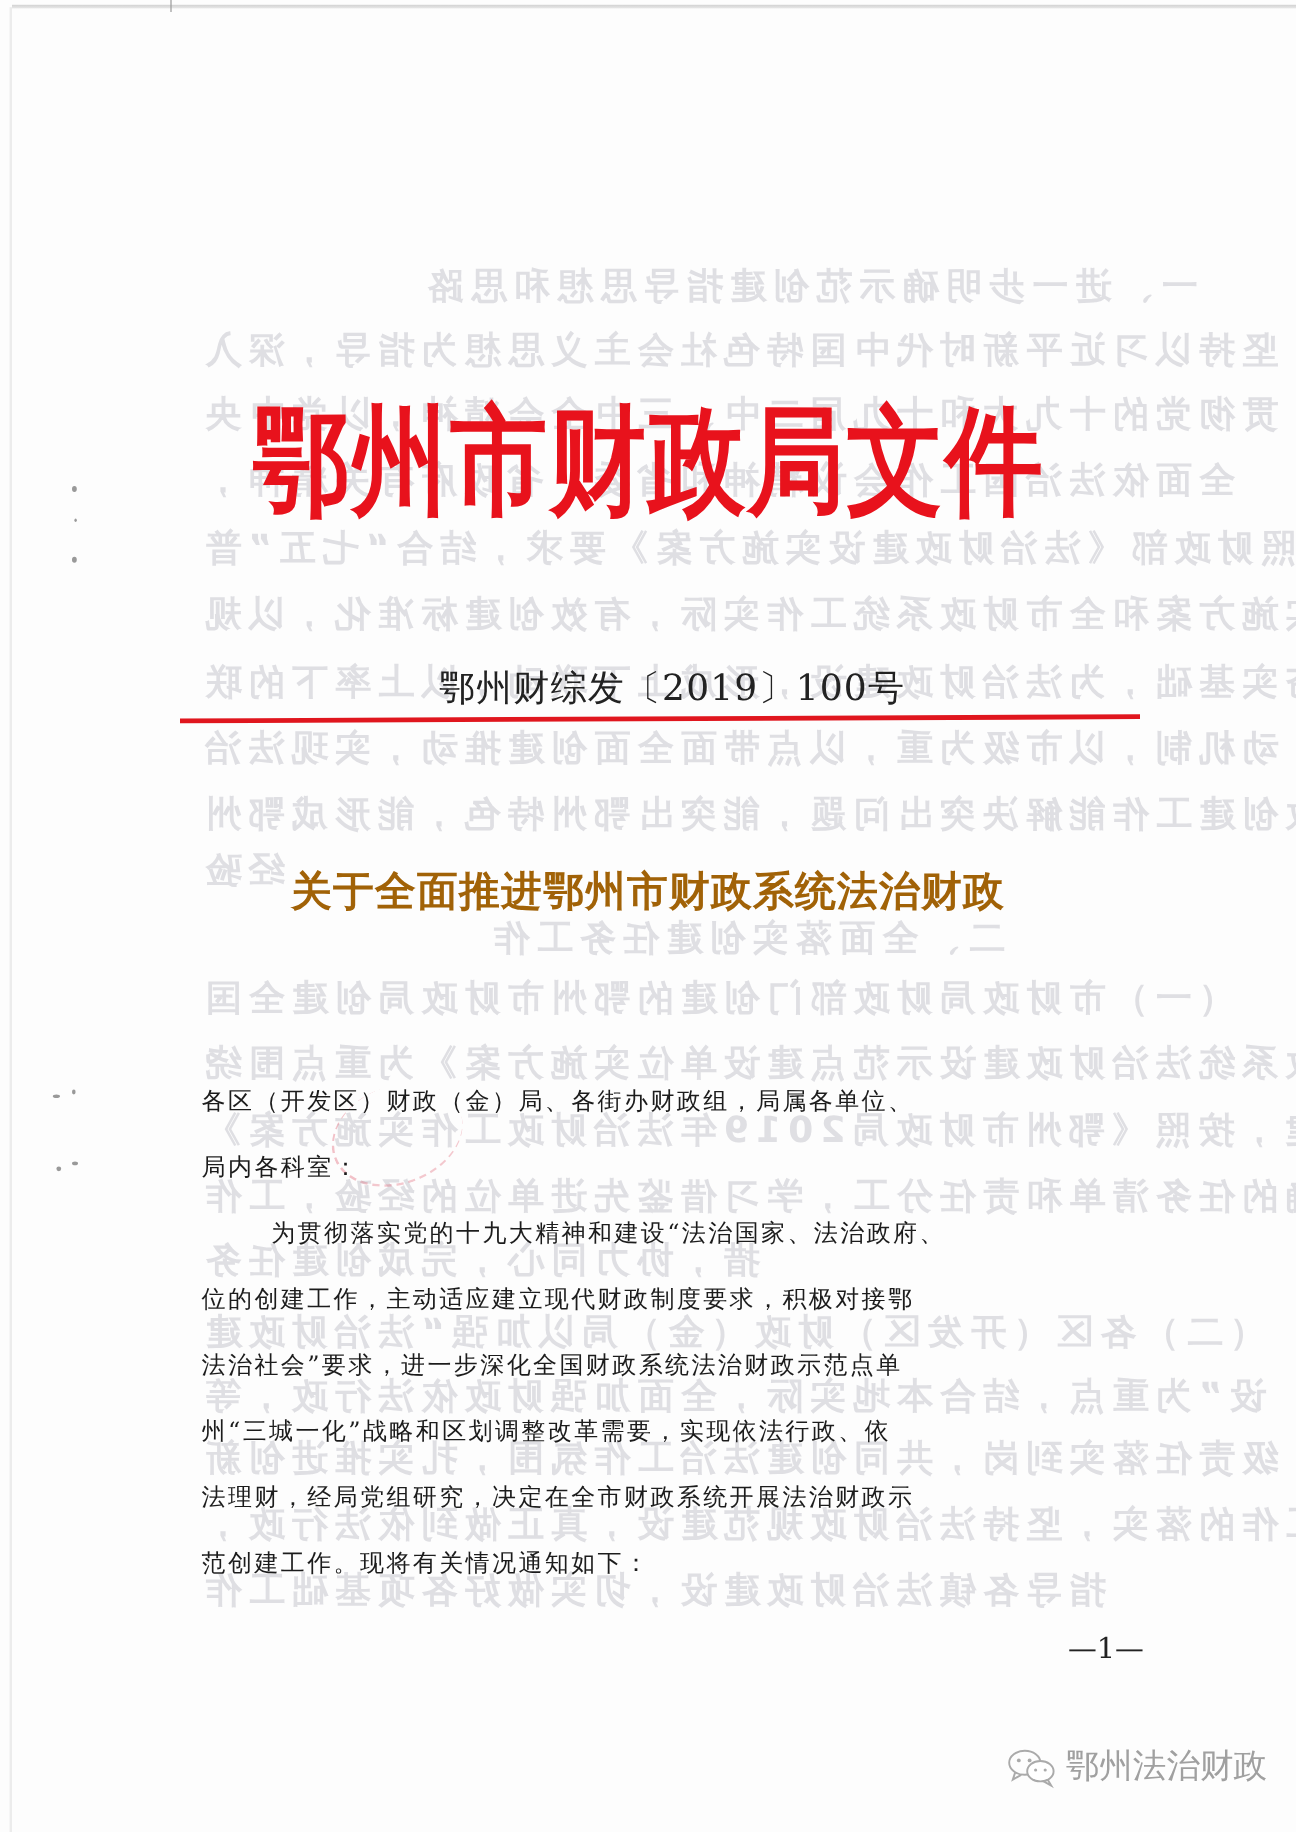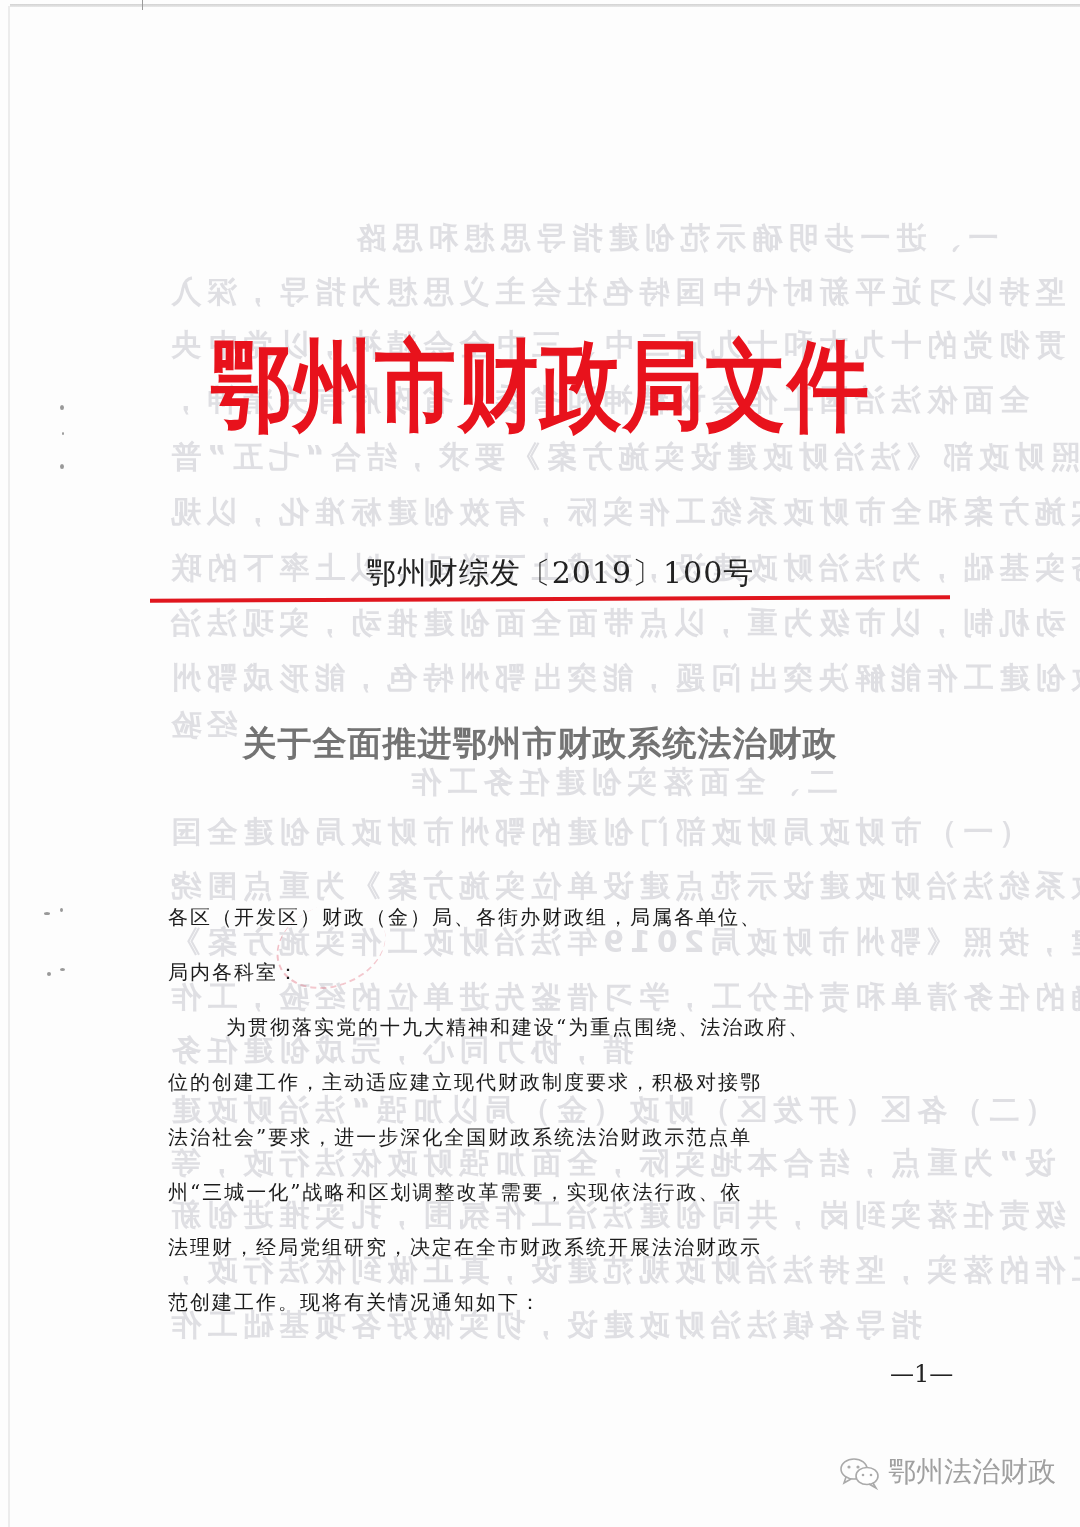--- a/index.html
+++ b/index.html
@@ -85,21 +85,21 @@
     }
     .notice-title {
       position: absolute;
       left: 0; top: 718px;
       width: 1080px;
       text-align: center;
       font-family: "DejaVu Sans", "Liberation Sans", sans-serif;
       font-weight: bold;
       font-size: 34px;
       line-height: 50px;
-      color: #737373;
+      color: #a16207;
       letter-spacing: 1px;
     }
     .notice-title .line { display: block; }
     .body-text {
       position: absolute;
       left: 168px; top: 890px;
       width: 800px;
       font-size: 20px;
       line-height: 55px;
       color: #1c1c1c;
@@ -186,21 +186,21 @@
 
   <div class="red-rule"></div>
 
   <div class="notice-title">
     <span class="line">关于全面推进鄂州市财政系统法治财政</span>
   </div>
 
   <div class="body-text">
     <span class="p">各区（开发区）财政（金）局、各街办财政组，局属各单位、</span>
     <span class="p">局内各科室：</span>
-    <span class="p indent">为贯彻落实党的十九大精神和建设“为重点围绕、法治政府、</span>
+    <span class="p indent">为贯彻落实党的十九大精神和建设“法治国家、法治政府、</span>
     <span class="p">位的创建工作，主动适应建立现代财政制度要求，积极对接鄂</span>
     <span class="p">法治社会”要求，进一步深化全国财政系统法治财政示范点单</span>
     <span class="p">州“三城一化”战略和区划调整改革需要，实现依法行政、依</span>
     <span class="p">法理财，经局党组研究，决定在全市财政系统开展法治财政示</span>
     <span class="p">范创建工作。现将有关情况通知如下：</span>
   </div>
 
   <div class="page-number">—1—</div>
 
   <div class="watermark">

